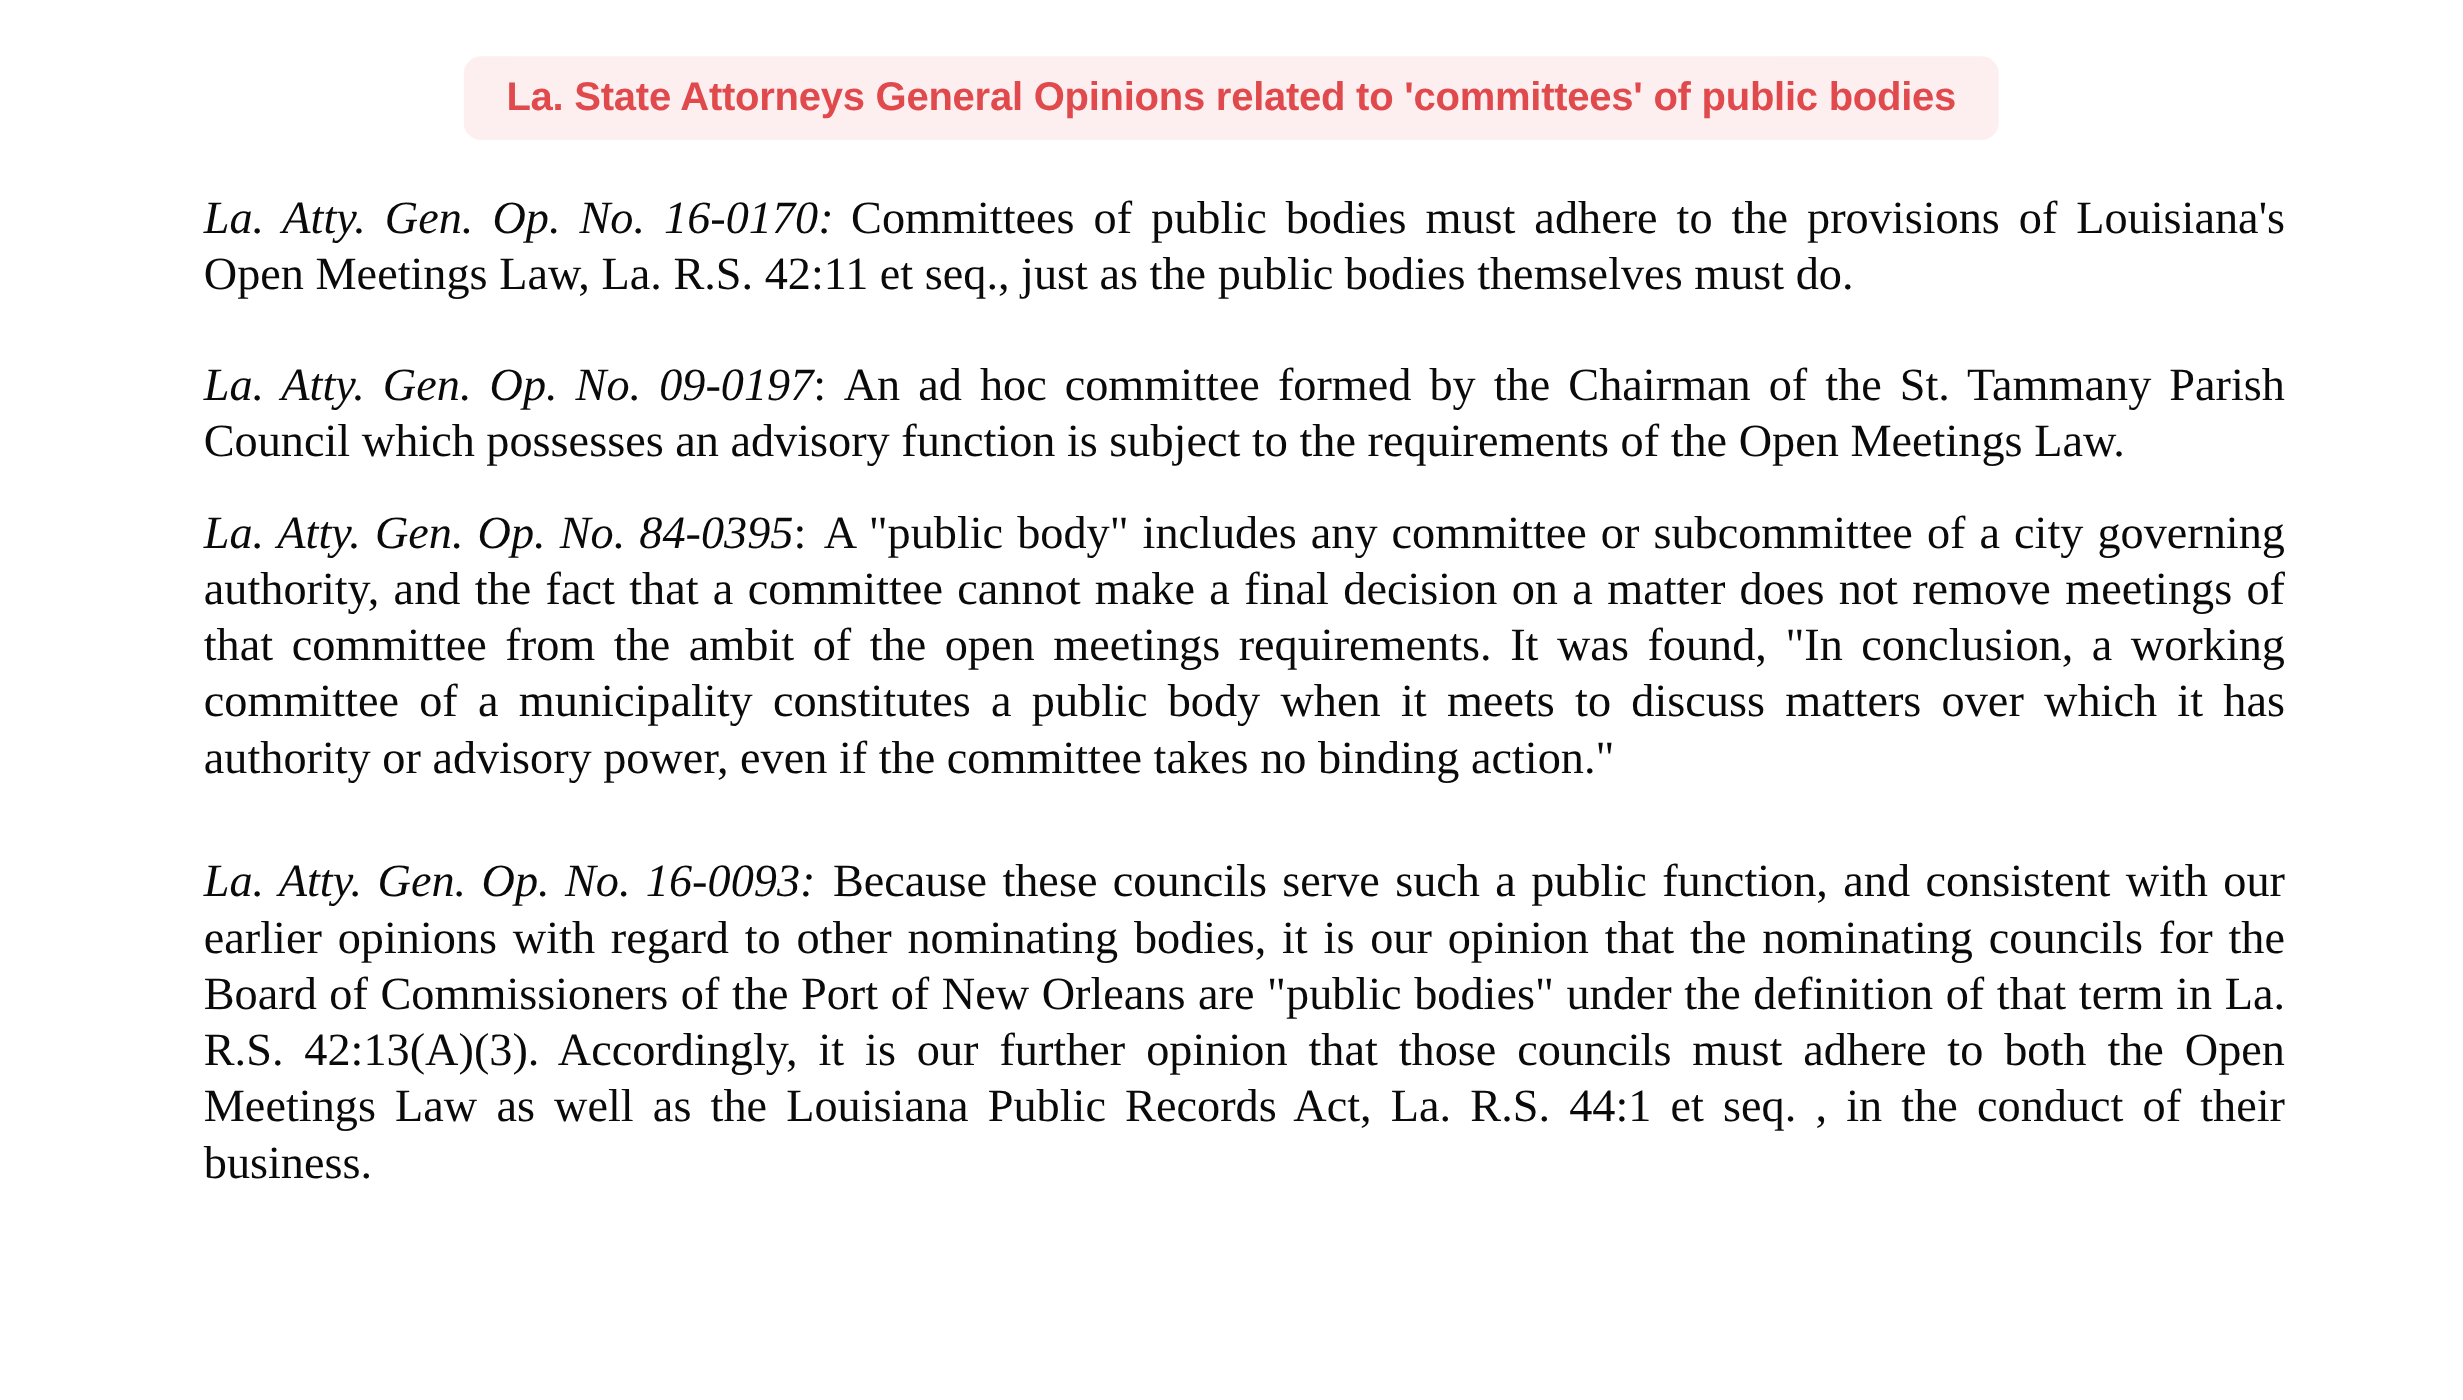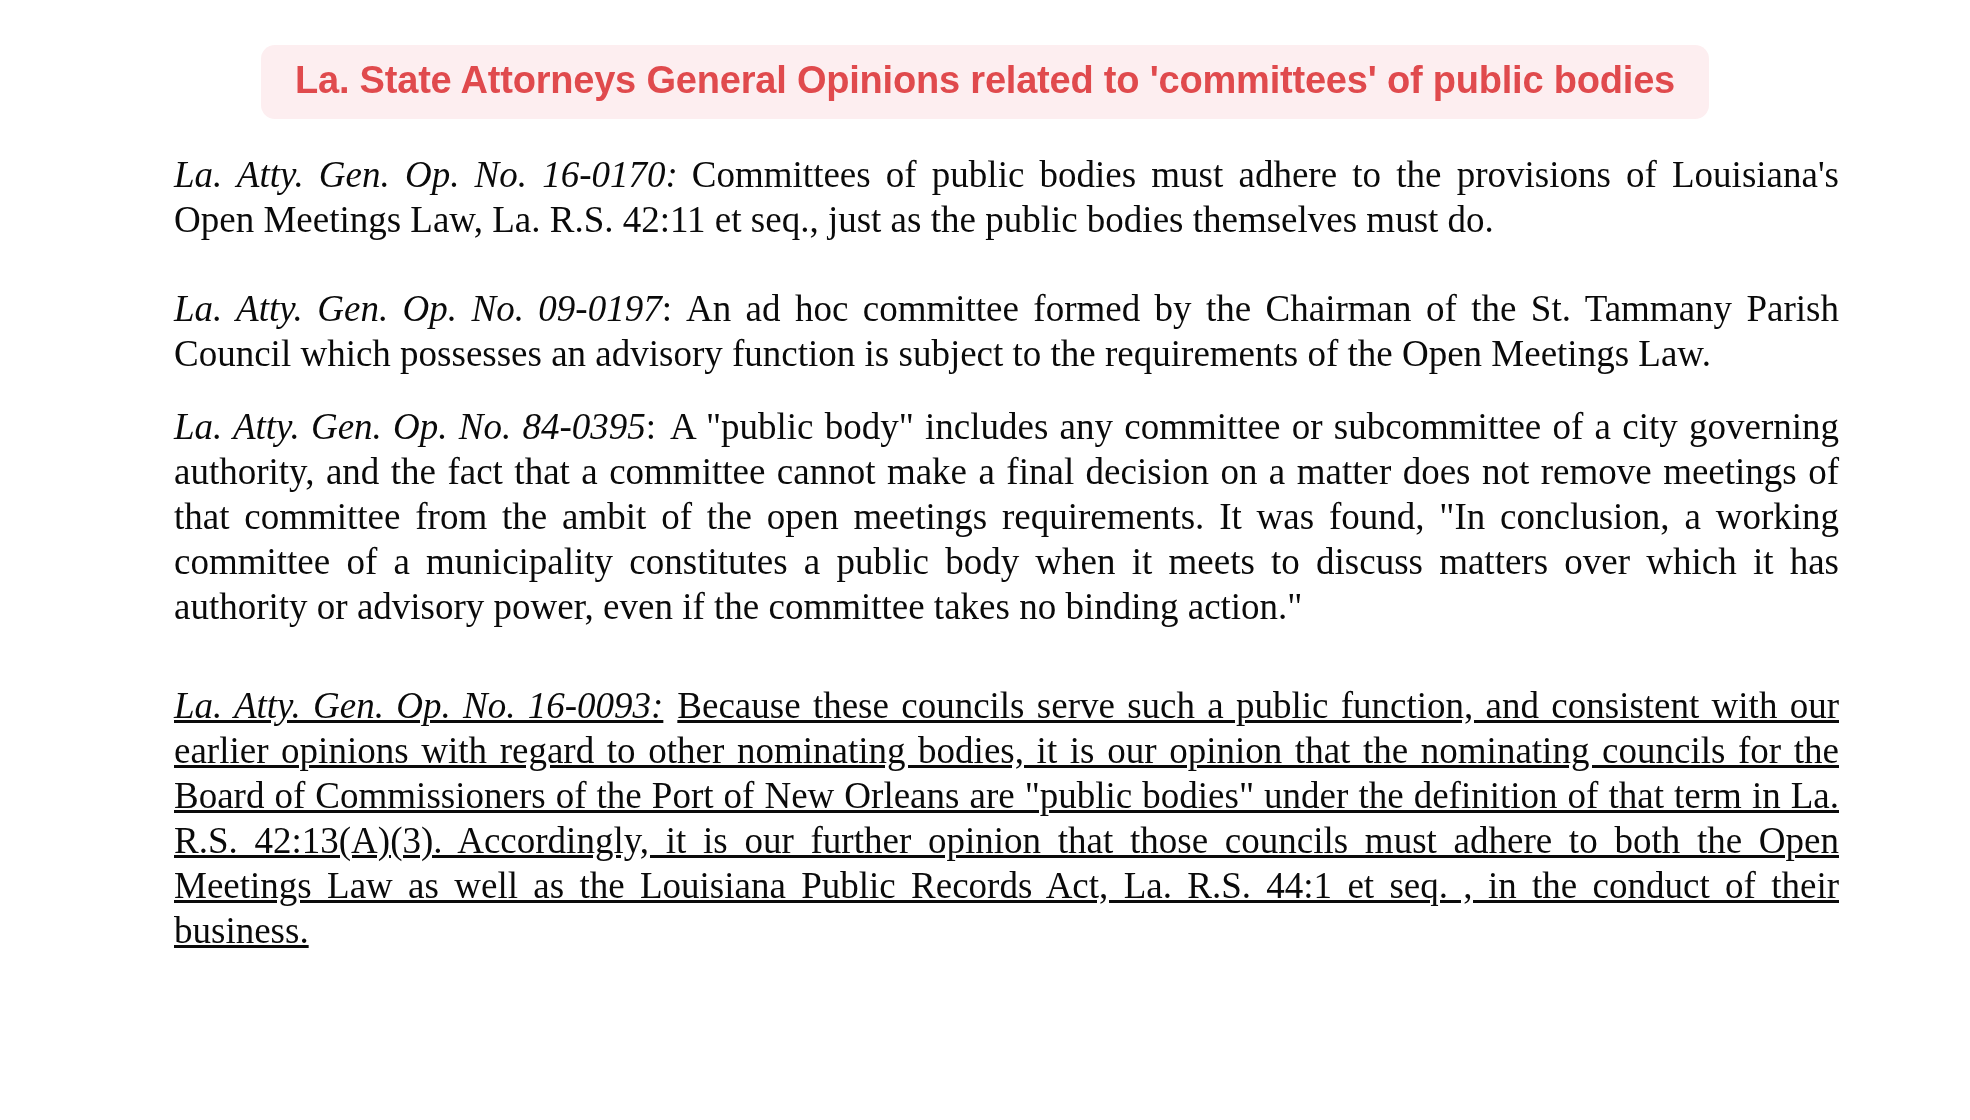--- a/index.html
+++ b/index.html
@@ -36,49 +36,48 @@
   .title-banner {
     background: #fdeef0;
     border-radius: 14px;
     padding: 14px 34px 16px 34px;
     display: inline-block;
     max-width: 1500px;
   }
   .title-text {
     font-family: "Liberation Sans", "DejaVu Sans", sans-serif;
     font-weight: bold;
-    font-size: 38px;
+    font-size: 32px;
     line-height: 1.15;
     color: #e04a4d;
     letter-spacing: -0.2px;
     white-space: nowrap;
     text-align: center;
     display: block;
   }
 
   
   .body-block {
     position: absolute;
-    left: 174px;
+    left: 163px;
     top: 152px;
     width: 1665px;
   }
 
   .opinion-para {
     text-align: justify;
     text-justify: inter-word;
     font-size: 37px;
     line-height: 45px;
     margin: 0 0 38px 0;
     color: #0a0a0a;
     hyphens: none;
   }
   .opinion-para:last-child {
     margin-bottom: 14px;
-    text-decoration: underline;
   }
 
   
   .gap-1 { margin-bottom: 44px; }
   .gap-2 { margin-bottom: 28px; }
   .gap-3 { margin-bottom: 54px; }
 
   .cite {
     font-style: italic;
   }

